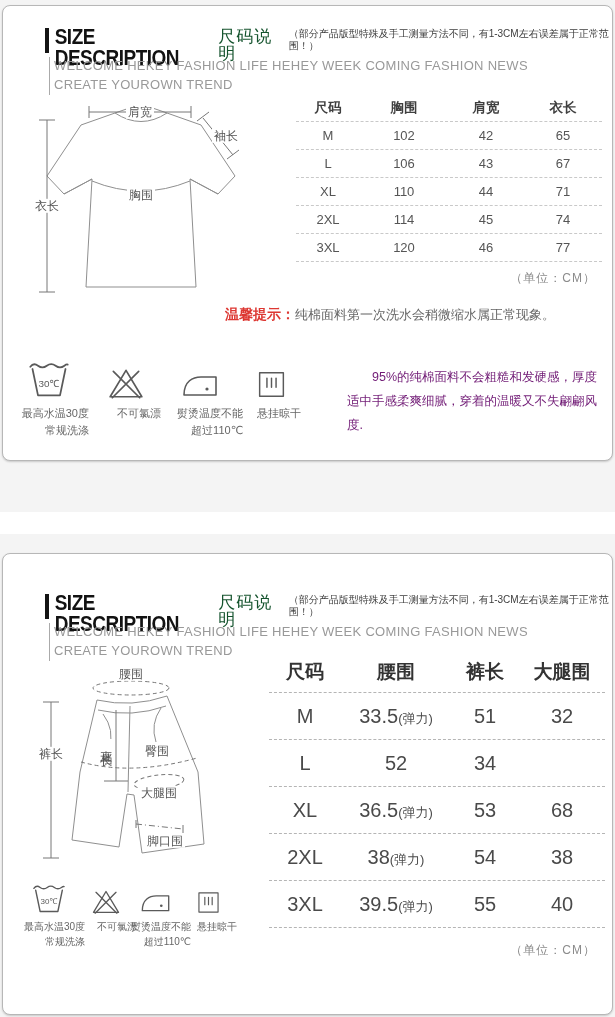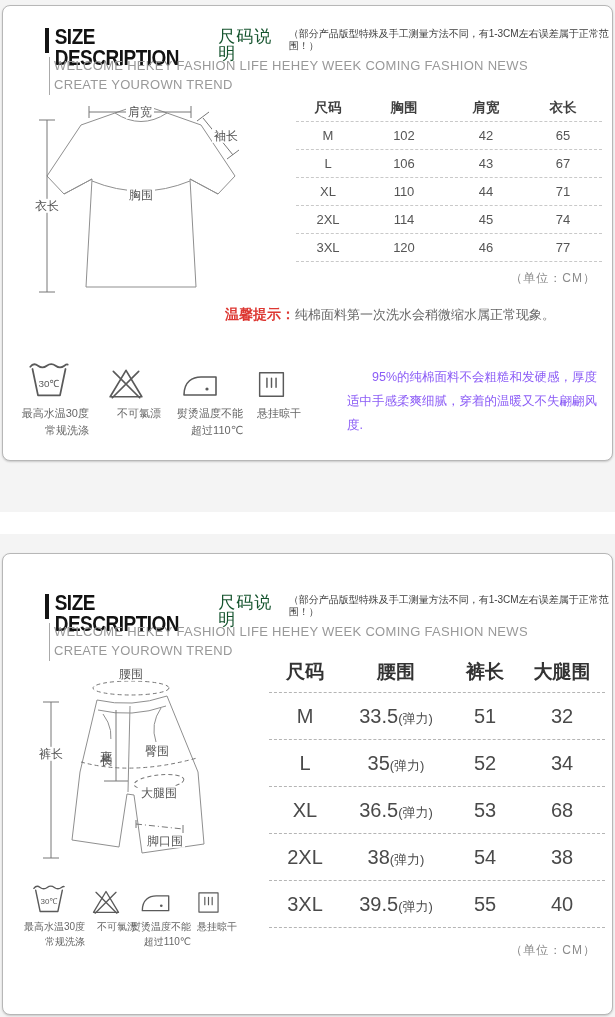--- a/index.html
+++ b/index.html
@@ -75,21 +75,21 @@
   #panel-top .cg-hang{left:238px;top:352px;width:60px;}
   
   #panel-bottom .cg-wash{left:10px;top:328px;width:72px;}
   #panel-bottom .cg-bleach{left:72px;top:328px;width:62px;}
   #panel-bottom .cg-iron{left:116px;top:328px;width:72px;}
   #panel-bottom .cg-hang{left:176px;top:328px;width:58px;}
 
   
   .fabric{position:absolute;left:344px;top:354px;width:258px;}
   .fabric-title{font-size:14px;font-weight:bold;color:#3f3f3f;}
-  .fabric-text{font-size:12.5px;color:#8b5cf6;line-height:1.9;text-indent:2em;margin-top:6px;}
+  .fabric-text{font-size:12.5px;color:#701a75;line-height:1.9;text-indent:2em;margin-top:6px;}
 
   
   .t2{position:absolute;left:266px;top:98px;width:336px;}
   .t2-row{
     display:grid;grid-template-columns:72px 110px 68px 86px;
     align-items:center;height:46px;border-bottom:1px dashed #b5b5b5;
     text-align:center;font-size:20px;color:#4a4a4a;
   }
   .t2-head{height:40px;}
   .t2-head span{font-weight:bold;font-size:19px;color:#333;}
@@ -274,21 +274,20 @@
       <span>大腿围</span>
     </div>
     <div class="t2-row">
       <span>M</span>
       <span><span>33.5</span><span class="suffix">(弹力)</span></span>
       <span>51</span>
       <span>32</span>
     </div>
     <div class="t2-row">
       <span>L</span>
-      <span><span>35</span><span class="suffix">(弹力)</span></span>
       <span>52</span>
       <span>34</span>
     </div>
     <div class="t2-row">
       <span>XL</span>
       <span><span>36.5</span><span class="suffix">(弹力)</span></span>
       <span>53</span>
       <span>68</span>
     </div>
     <div class="t2-row">

